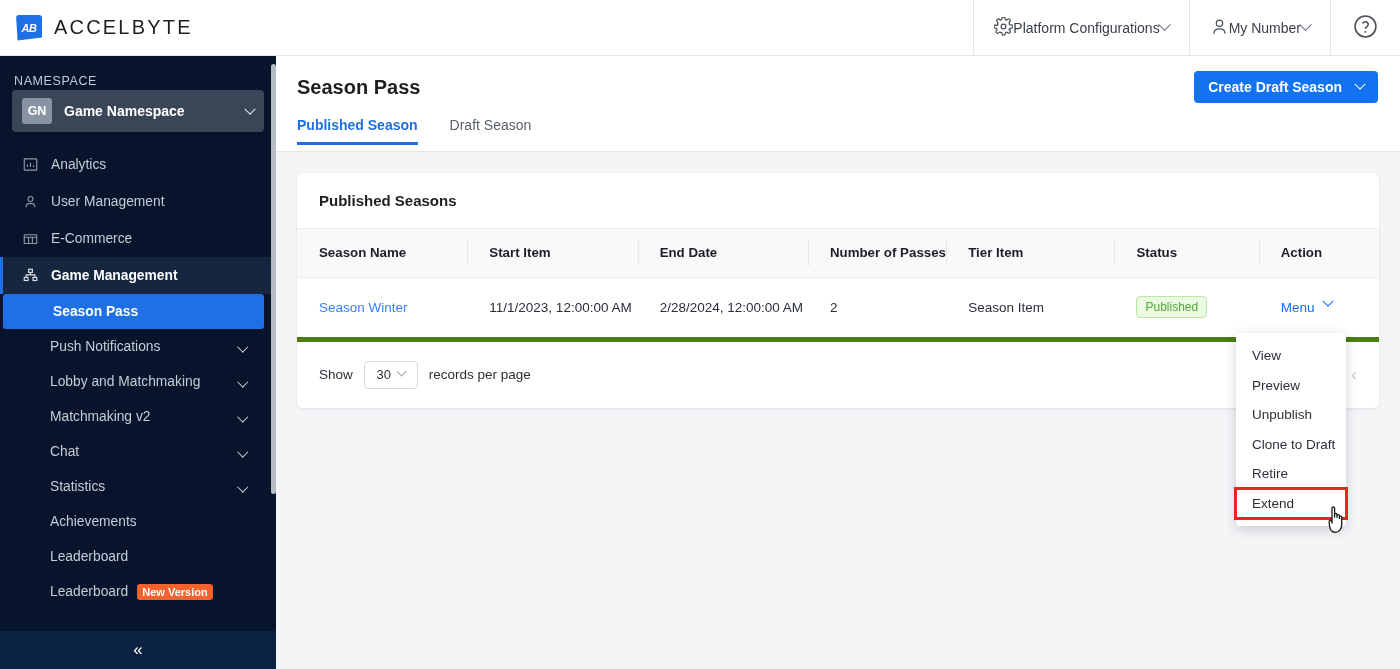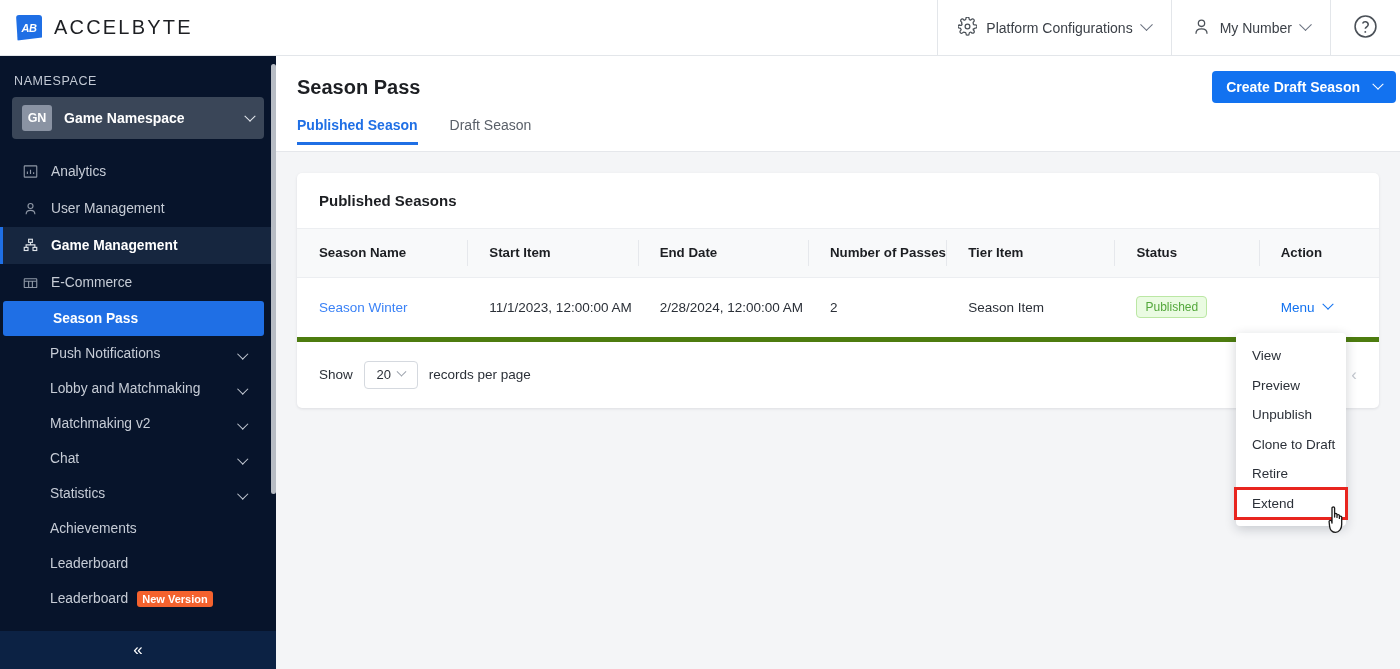--- a/index.html
+++ b/index.html
@@ -25,37 +25,37 @@
     letter-spacing: -0.5px;
     clip-path: polygon(0 0, 100% 0, 100% 88%, 6% 100%);
   }
   .brand-name {
     font-size: 20px; letter-spacing: 2.2px; color: #1d1f23; font-weight: 400;
   }
   .topbar-right {
     margin-left: auto; display: flex; align-items: stretch; height: 56px;
   }
   .tb-item {
-    display: flex; align-items: center; gap: 9px; padding: 0 20px;
+    display: flex; align-items: center; padding: 0 20px;
     border-left: 1px solid #e3e6ea; color: #3c4148; font-size: 14px;
     cursor: pointer;
   }
   .tb-item.help { padding: 0 22px; }
   .chev { display:inline-block; width: 9px; height: 9px;
     border-right: 1.6px solid #6b7280; border-bottom: 1.6px solid #6b7280;
     transform: rotate(45deg) translate(-2px,-2px); }
 
   
   .sidebar {
     position: absolute; top: 56px; left: 0; width: 276px; height: 613px;
     background: #07142b; overflow: hidden;
   }
   .ns-label {
     color: #c2c9d4; font-size: 12.5px; letter-spacing: .6px;
-    padding: 18px 0 9px 14px;
+    padding: 18px 0 2px 14px;
   }
   .ns-box {
     margin: 0 12px 0 12px; height: 42px; background: #3a4658;
     border-radius: 4px; display: flex; align-items: center; padding: 0 10px;
     cursor: pointer;
   }
   .ns-badge {
     width: 30px; height: 26px; background: #8a93a3; border-radius: 3px;
     color: #ffffff; font-size: 12.5px; font-weight: bold;
     display: flex; align-items: center; justify-content: center;
@@ -113,21 +113,21 @@
   .page-title {
     position: absolute; left: 21px; top: 20px;
     font-size: 20px; font-weight: bold; color: #1d1f23;
   }
   .tabs { position: absolute; left: 21px; bottom: 6px; display: flex; gap: 32px; }
   .tab {
     font-size: 14px; color: #5a6069; padding-bottom: 9px; cursor: pointer;
   }
   .tab.active { color: #1f6fe5; font-weight: bold; border-bottom: 3px solid #1f6fe5; }
   .btn-primary {
-    position: absolute; right: 4px; top: 15px;
+    position: absolute; right: 22px; top: 15px;
     background: #1272f0; color: #ffffff; border-radius: 4px;
     height: 32px; display: flex; align-items: center; gap: 14px;
     padding: 0 14px; font-size: 14px; font-weight: bold; cursor: pointer;
   }
   .btn-primary .chev { border-color: #ffffff; width: 8px; height: 8px; }
 
   .card {
     margin: 21px; background: #ffffff; border-radius: 5px;
     box-shadow: 0 1px 3px rgba(16,24,40,.10);
   }
@@ -150,21 +150,21 @@
   td {
     font-size: 13.5px; color: #2b3038; height: 62px; padding-left: 22px;
     border-bottom: 5px solid #4d7c0f;
   }
   .link { color: #3b82f6; cursor: pointer; }
   .pill {
     display: inline-block; background: #eafbe2; border: 1px solid #bbe7a4;
     color: #54a83c; border-radius: 4px; font-size: 12px; padding: 3px 8px;
   }
   .menu-link { color: #1272f0; font-size: 13.5px; cursor: pointer;
-    display: inline-flex; align-items: center; gap: 9px; }
+    display: inline-flex; align-items: flex-start; gap: 9px; }
   .menu-link .chev { border-color: #1272f0; width: 8px; height: 8px; }
 
   .card-foot {
     height: 66px; display: flex; align-items: center; padding: 0 22px;
     font-size: 13.5px; color: #2b3038; gap: 11px;
   }
   .select-box {
     border: 1px solid #d5d9df; border-radius: 4px; height: 28px; width: 54px;
     display: flex; align-items: center; justify-content: center; gap: 7px;
     font-size: 13px; cursor: pointer;
@@ -251,40 +251,40 @@
         <span>Analytics</span>
       </div>
       <div class="nav-item">
         <span class="ico">
           <svg width="15" height="15" viewBox="0 0 24 24" fill="none" stroke="#8f98a6" stroke-width="1.8">
             <circle cx="12" cy="8" r="4"></circle>
               <path d="M5 21c0-4 3.2-6 7-6s7 2 7 6"></path>
           </svg>
         </span>
         <span>User Management</span>
+      </div>
+      <div class="nav-item">
+        <span class="ico">
+          <svg width="15" height="15" viewBox="0 0 24 24" fill="none" stroke="#8f98a6" stroke-width="1.8">
+            <rect x="2" y="6" width="20" height="14" rx="1"></rect>
+              <path d="M2 10h20M9 10v10M15 10v10"></path>
+          </svg>
+        </span>
+        <span>E-Commerce</span>
       </div>
       <div class="nav-item active">
         <span class="ico">
           <svg width="15" height="15" viewBox="0 0 24 24" fill="none" stroke="#dfe4ea" stroke-width="1.8">
             <rect x="9" y="2" width="6" height="5"></rect>
               <rect x="2" y="15" width="6" height="5"></rect>
             <rect x="16" y="15" width="6" height="5"></rect>
               <path d="M12 7v4M5 15v-4h14v4"></path>
           </svg>
         </span>
         <span>Game Management</span>
-      </div>
-      <div class="nav-item">
-        <span class="ico">
-          <svg width="15" height="15" viewBox="0 0 24 24" fill="none" stroke="#8f98a6" stroke-width="1.8">
-            <rect x="2" y="6" width="20" height="14" rx="1"></rect>
-              <path d="M2 10h20M9 10v10M15 10v10"></path>
-          </svg>
-        </span>
-        <span>E-Commerce</span>
       </div>
 
       <div class="nav-sub selected">
         <span>Season Pass</span>
       </div>
       <div class="nav-sub">
         <span>Push Notifications</span>
         <span class="caret"></span>
       </div>
       <div class="nav-sub">
@@ -376,21 +376,21 @@
                 <span class="chev"></span>
               </span>
             </td>
           </tr>
         </tbody>
       </table>
 
       <div class="card-foot">
         <span>Show</span>
         <span class="select-box">
-          <span>20</span>
+          <span>30</span>
           <span class="chev"></span>
         </span>
         <span>records per page</span>
         <span class="pager">
           <span>‹</span>
         </span>
       </div>
     </div>
 
     <div class="dropdown">

